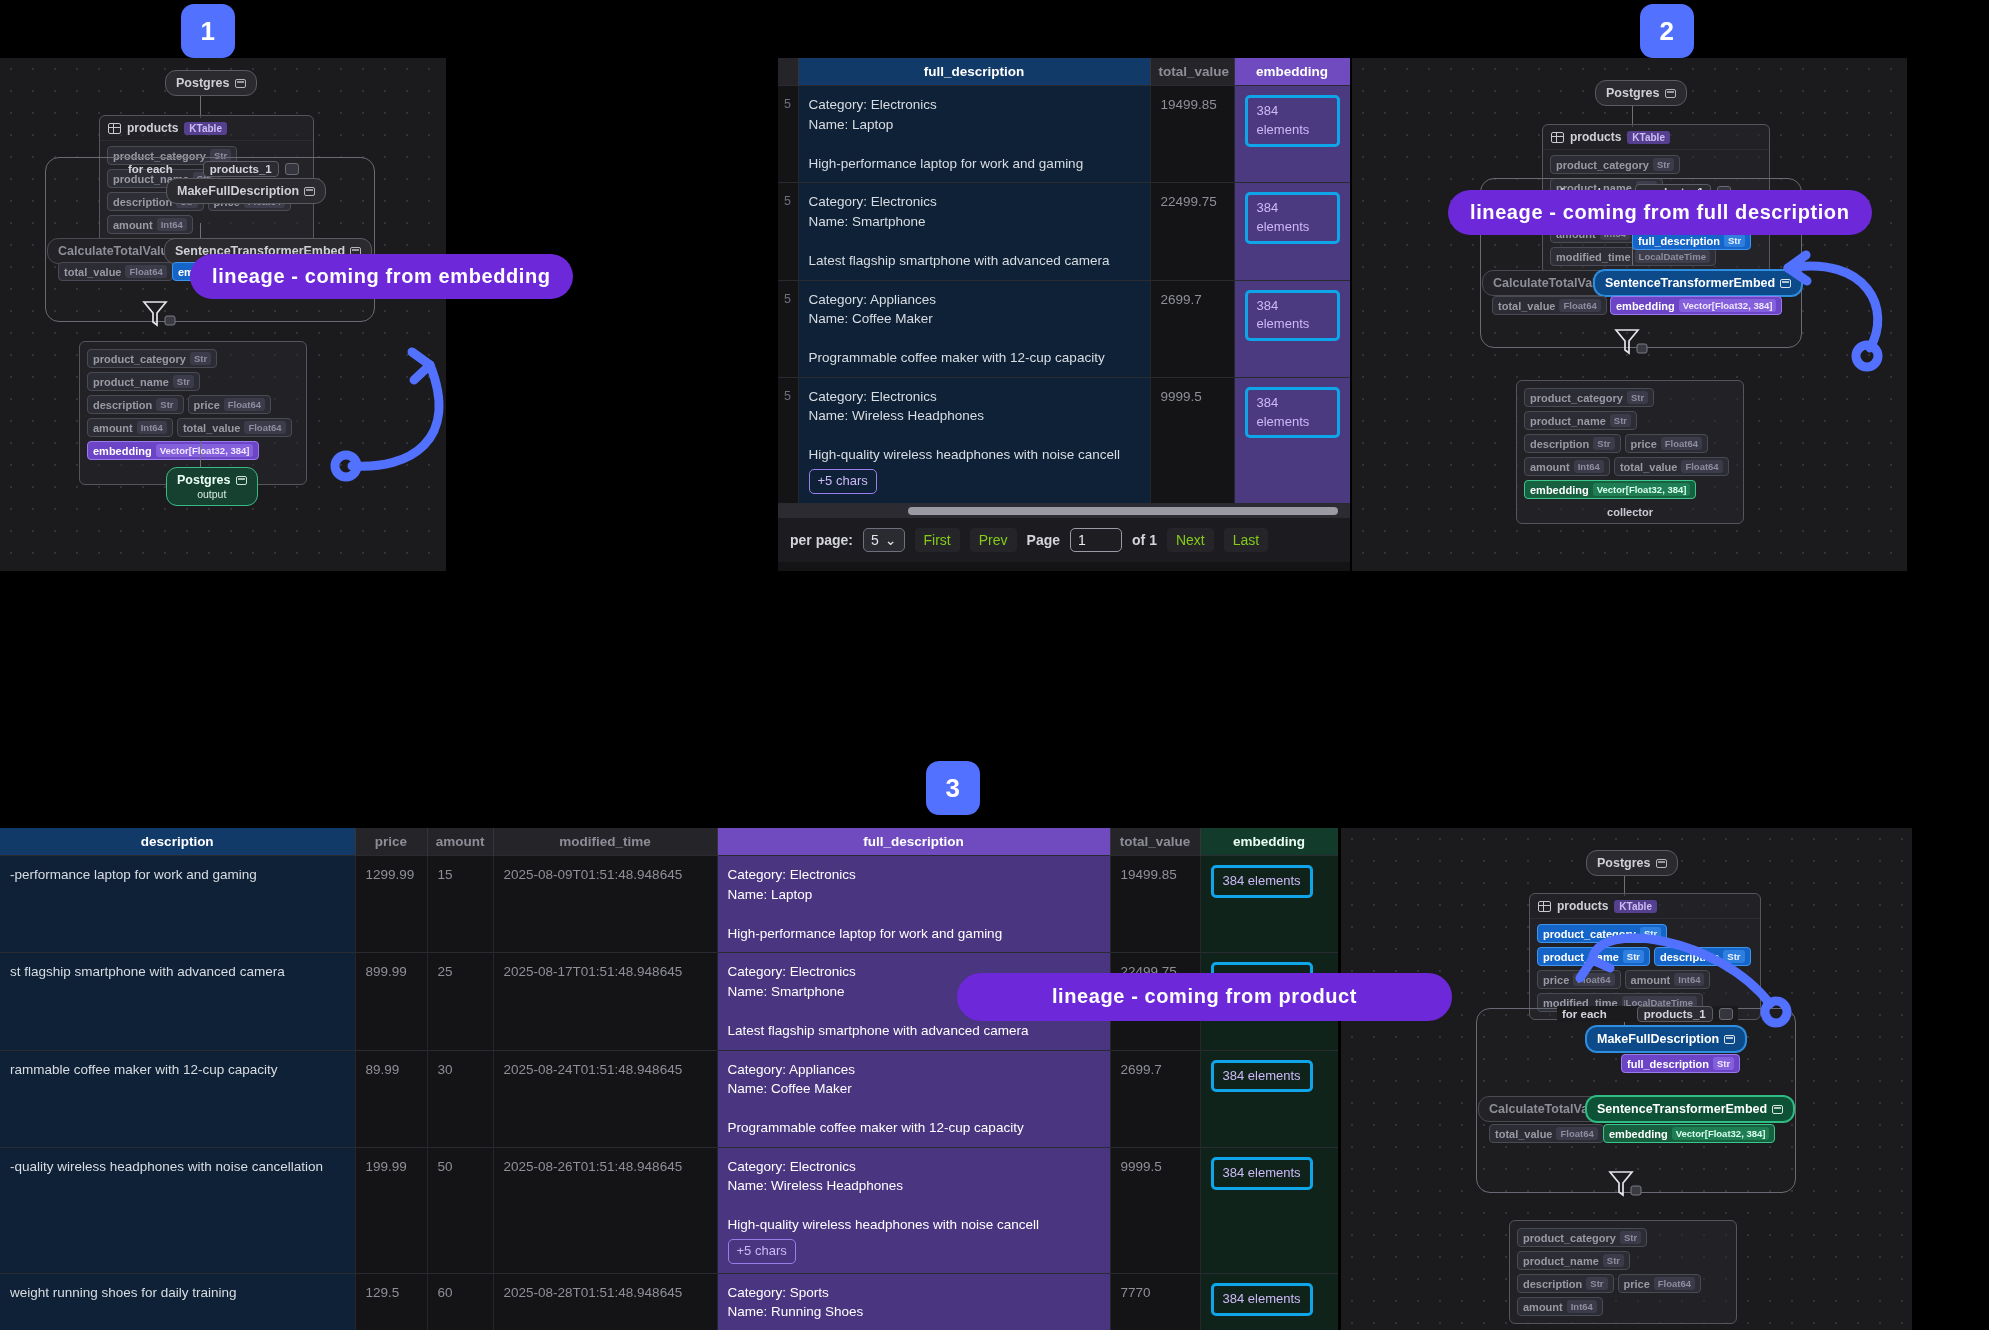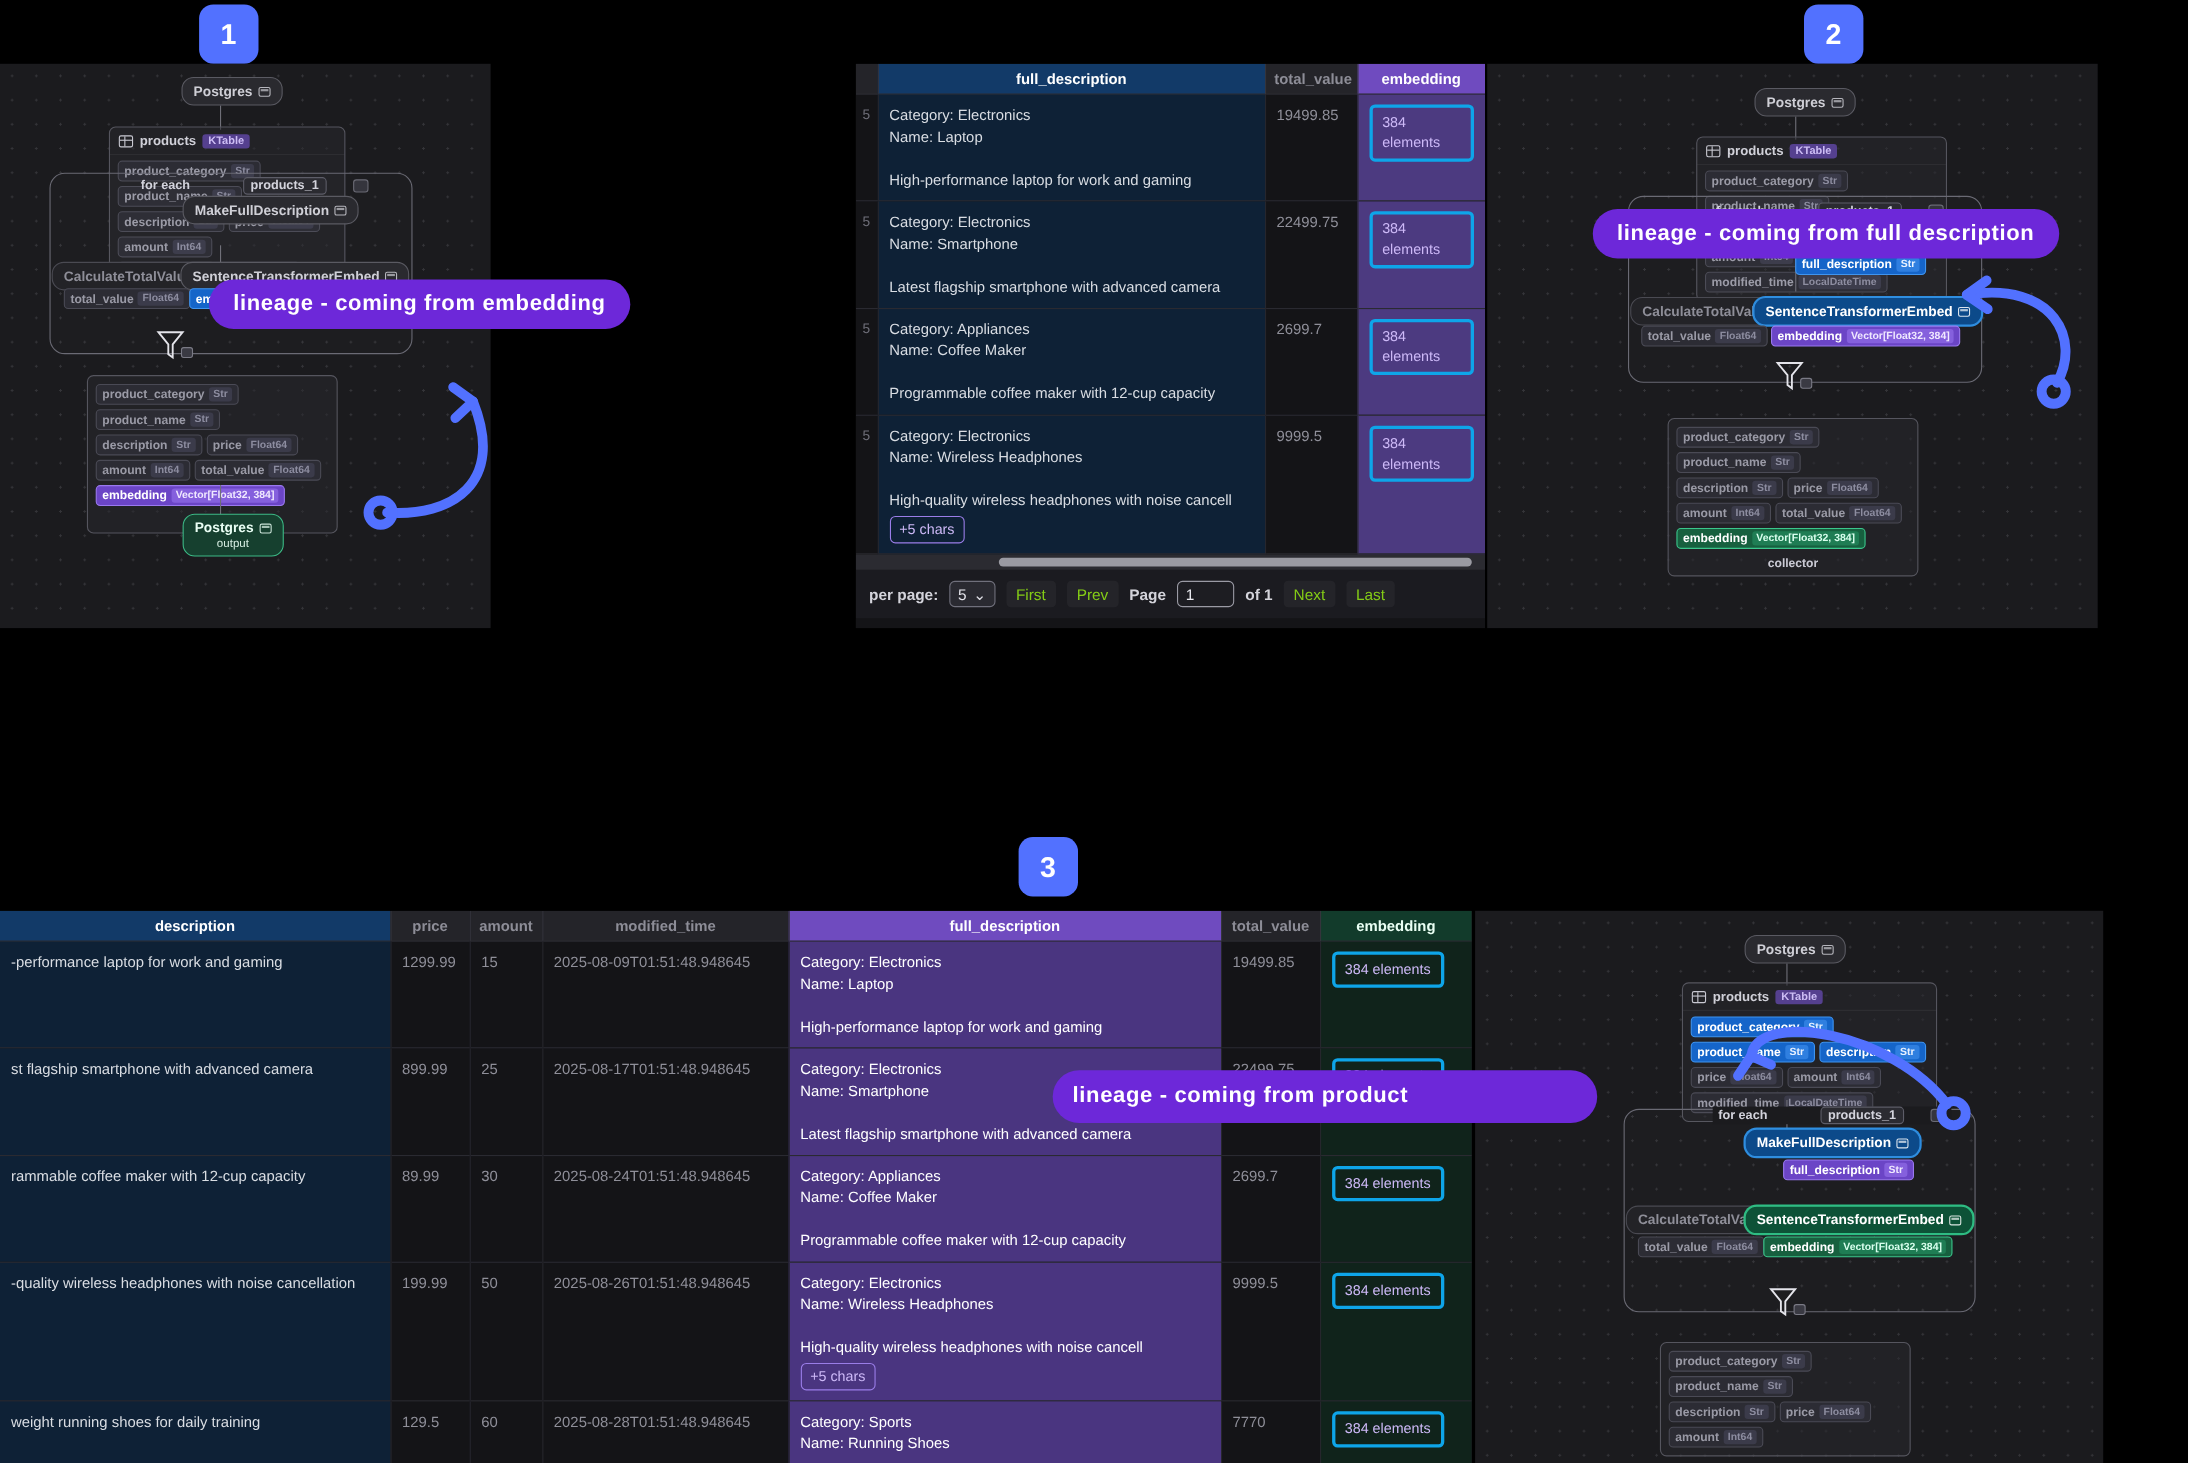--- a/index.html
+++ b/index.html
@@ -67,35 +67,35 @@
   .field.hl-purple{ background:#6b45c6; border-color:#9a79ef; color:#fff;}
   .field.hl-purple .ty{ background:#8560dd;color:#f0e9ff;}
   .field.hl-green{ background:#17603f; border-color:#3bc78c; color:#fff;}
   .field.hl-green .ty{ background:#1f7d54;color:#d9ffee;}
   .collector-lbl{ text-align:center;font-size:11px;font-weight:700;color:#cacad4;padding:0 0 5px;}
 
   .loopbox{
     position:absolute;border:1px solid #6a6a74;border-radius:14px;background:rgba(255,255,255,.012);
   }
   .loop-hdr{
-    position:absolute;display:flex;align-items:center;gap:24px;font-size:11.5px;font-weight:700;color:#d3d3dc;
+    position:absolute;display:flex;align-items:center;gap:6px;font-size:11.5px;font-weight:700;color:#d3d3dc;
   }
   .loop-hdr .chip{border:1px solid #5d5d68;border-radius:4px;padding:1px 6px;background:#2b2b31;font-weight:600;margin-left:24px;}
   .loop-hdr .sq{width:14px;height:12px;border:1px solid #6a6a74;border-radius:3px;background:#35353d;}
 
   .edge{ position:absolute; background:#6f6f78; width:1px; }
   .funnel{ position:absolute; }
 
   
   .callout{
     position:absolute; background:#6d28d9; color:#fff; border-radius:26px;
     font-size:20px; font-weight:700; letter-spacing:.6px; padding:11px 22px; white-space:nowrap;
     z-index:40;
   }
-  .callout.two-line{ white-space:normal; line-height:1.28; border-radius:24px;}
+  .callout.two-line{ white-space:normal; text-align:center; line-height:1.28; border-radius:24px;}
   svg.arrow{ position:absolute; z-index:35; overflow:visible; }
 
   
   .grid-panel{ position:absolute; background:#141417; overflow:hidden; }
   table.dg{ border-collapse:collapse; table-layout:fixed; }
   table.dg th{
     font-size:13.5px;font-weight:700;color:#cfd3da;padding:6px 8px;text-align:center;
     background:#2a2a30; border-right:1px solid #34343c; white-space:nowrap;
   }
   table.dg th.c-blue{ background:#123a68; color:#ffffff;}

